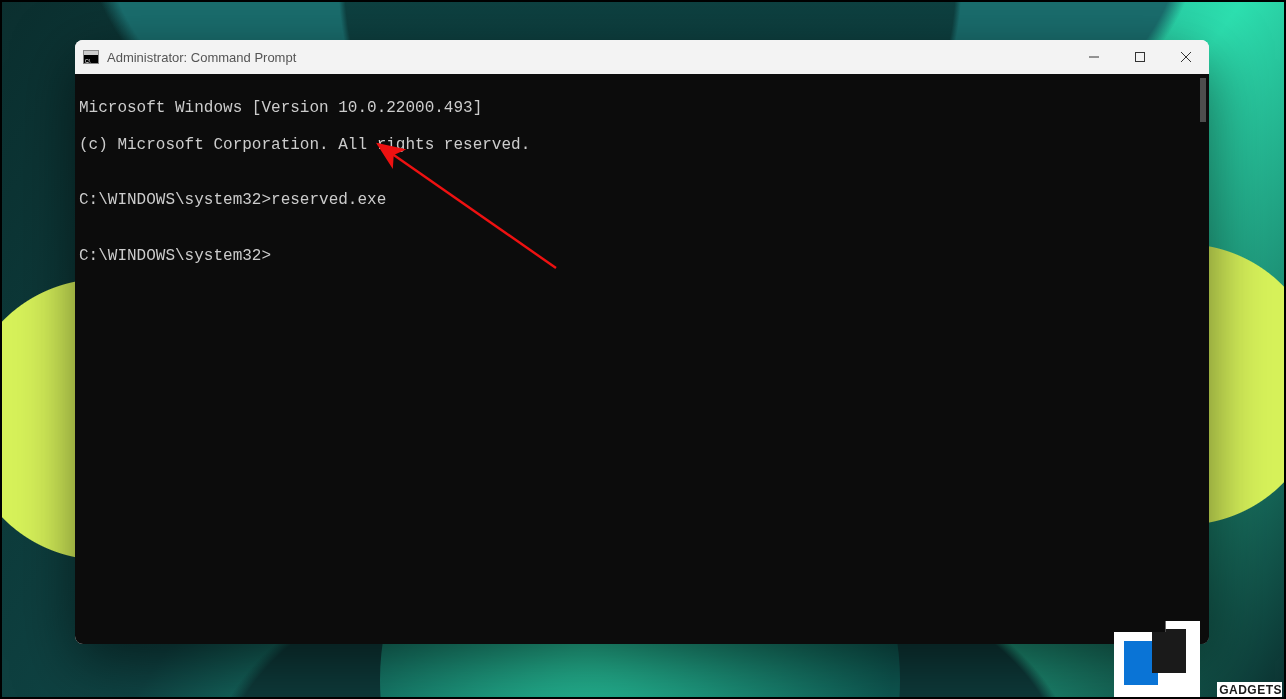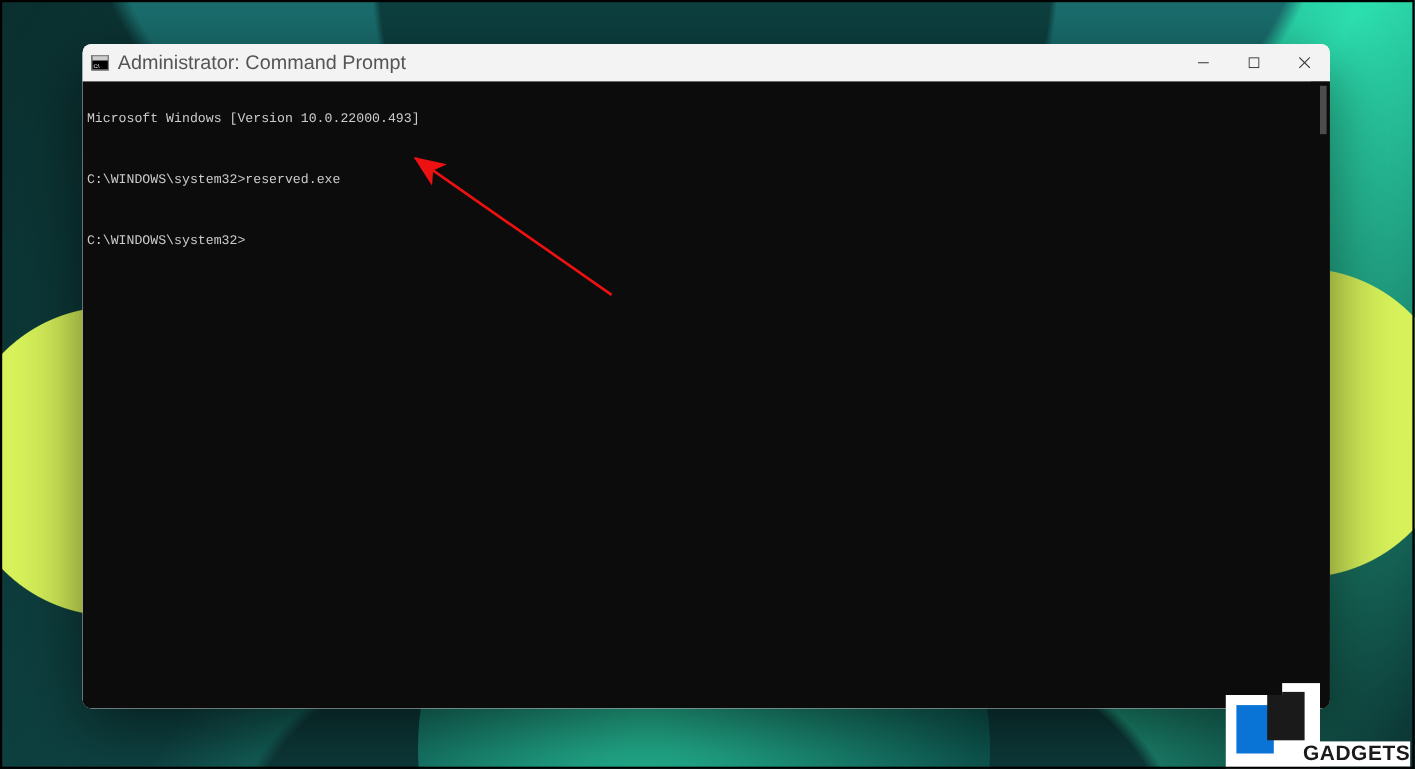--- a/index.html
+++ b/index.html
@@ -45,21 +45,21 @@
     box-shadow: 0 18px 60px rgba(0,0,0,.55);
     display: flex; flex-direction: column;
     overflow: hidden;
   }
   .titlebar {
     height: 34px;
     display: flex; align-items: center;
     padding-left: 8px;
     background: #f3f3f3;
     color: #555;
-    font-size: 18px;
+    font-size: 13px;
     user-select: none;
   }
   .titlebar .app-icon {
     width: 16px; height: 14px; margin-right: 8px;
     background: #000; position: relative;
     border: 1px solid #888;
   }
   .titlebar .app-icon::before {
     content: ""; position: absolute; left: 0; right: 0; top: 0; height: 4px; background: #ccc;
   }
@@ -74,21 +74,21 @@
     display: flex; align-items: center; justify-content: center;
     color: #333;
   }
   .win-btn svg { width: 10px; height: 10px; stroke: #333; stroke-width: 1; fill: none; }
 
   .console {
     flex: 1;
     background: #0c0c0c;
     color: #cccccc;
     font-family: Consolas, "Courier New", monospace;
-    font-size: 12px;
+    font-size: 16px;
     line-height: 18.5px;
     padding: 6px 2px 4px 4px;
     white-space: pre;
     position: relative;
     overflow: hidden;
   }
   .console .line { display: block; }
   .console .scroll-track {
     position: absolute; right: 0; top: 0; width: 17px; height: 100%;
     background: #0c0c0c;
@@ -120,21 +120,21 @@
     position: absolute; left: 10px; top: 20px; width: 34px; height: 44px;
     background: #0a74d6;
   }
   .wm-square .dark {
     position: absolute; left: 38px; top: 8px; width: 34px; height: 44px;
     background: #1a1a1a;
   }
   .wm-text {
     position: absolute; right: 4px; bottom: 2px;
     font-family: Arial, sans-serif; font-weight: 800;
-    font-size: 19px; letter-spacing: .5px; color: #1a1a1a;
+    font-size: 12px; letter-spacing: .5px; color: #1a1a1a;
     background: #fff; padding: 1px 0 0 2px;
   }
 </style>
 </head>
 <body>
 
 <div class="wallpaper"></div>
 
 <div class="window">
   <div class="titlebar">
@@ -155,20 +155,21 @@
       <div class="win-btn close">
         <svg viewBox="0 0 10 10">
             <path d="M0 0 L10 10 M10 0 L0 10"></path>
           </svg>
       </div>
     </div>
   </div>
 
   <div class="console">
 <span class="line">Microsoft Windows [Version 10.0.22000.493]</span>
+<span class="line">(c) Microsoft Corporation. All rights reserved.</span>
 <span class="line"></span>
 <span class="line"><span>C:\WINDOWS\system32&gt;</span><span>reserved.exe</span></span>
 <span class="line"></span>
 <span class="line"><span>C:\WINDOWS\system32&gt;</span><span></span></span>
     <div class="scroll-track">
       <div class="scroll-thumb"></div>
     </div>
   </div>
 </div>
 

